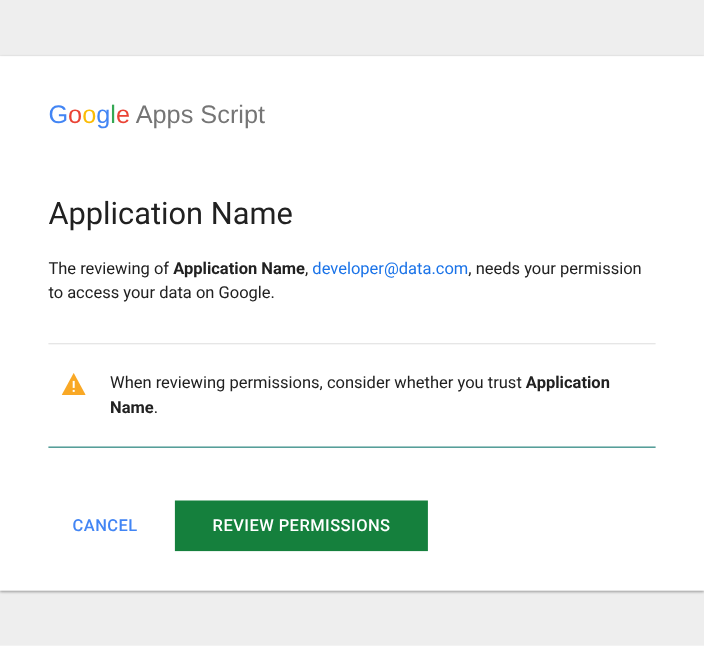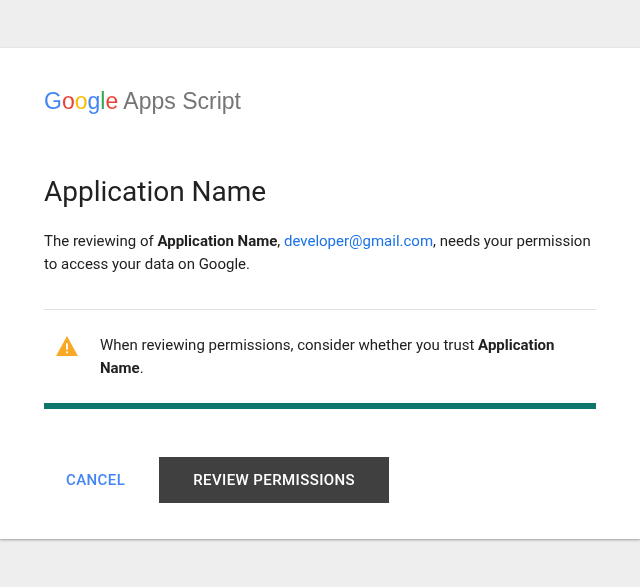--- a/index.html
+++ b/index.html
@@ -44,21 +44,21 @@
     .description {
       font-size: 15px;
       color: #212121;
       line-height: 1.5;
       margin-bottom: 34px;
     }
     .description .bold { font-weight: 700; }
     .description .email { color: #1a73e8; }
     .warning-box {
       border-top: 1px solid #e0e0e0;
-      border-bottom: 6px solid #0f766e;
+      border-bottom: 1px solid #0f766e;
       padding: 24px 6px;
       display: flex;
       align-items: flex-start;
       gap: 22px;
       margin-bottom: 48px;
     }
     .warning-icon {
       flex-shrink: 0;
       margin-top: 2px;
       margin-left: 6px;
@@ -82,38 +82,38 @@
       padding: 14px 22px;
       border: none;
       cursor: pointer;
       font-family: inherit;
     }
     .btn-text {
       background: transparent;
       color: #4285F4;
     }
     .btn-primary {
-      background: #404040;
+      background: #15803d;
       color: #ffffff;
       min-width: 230px;
     }
   </style>
 </head>
 <body>
 
 <div class="dialog">
 
   <div class="brand">
     <span class="g1">G</span><span class="g2">o</span><span class="g3">o</span><span class="g4">g</span><span class="g5">l</span><span class="g6">e</span><span class="rest"> Apps Script</span>
   </div>
 
   <h1 class="app-title">Application Name</h1>
 
   <p class="description">
-    <span>The reviewing of </span><span class="bold">Application Name</span><span>, </span><span class="email">developer@gmail.com</span><span>, needs your permission to access your data on Google.</span>
+    <span>The reviewing of </span><span class="bold">Application Name</span><span>, </span><span class="email">developer@data.com</span><span>, needs your permission to access your data on Google.</span>
   </p>
 
   <div class="warning-box">
     <span class="warning-icon">
       <svg width="22" height="20" viewBox="0 0 24 22">
         <path d="M12 0 L24 22 L0 22 Z" fill="#F9A825"></path>
         <rect x="11" y="8" width="2" height="7" fill="#ffffff"></rect>
         <rect x="11" y="17" width="2" height="2" fill="#ffffff"></rect>
       </svg>
     </span>

